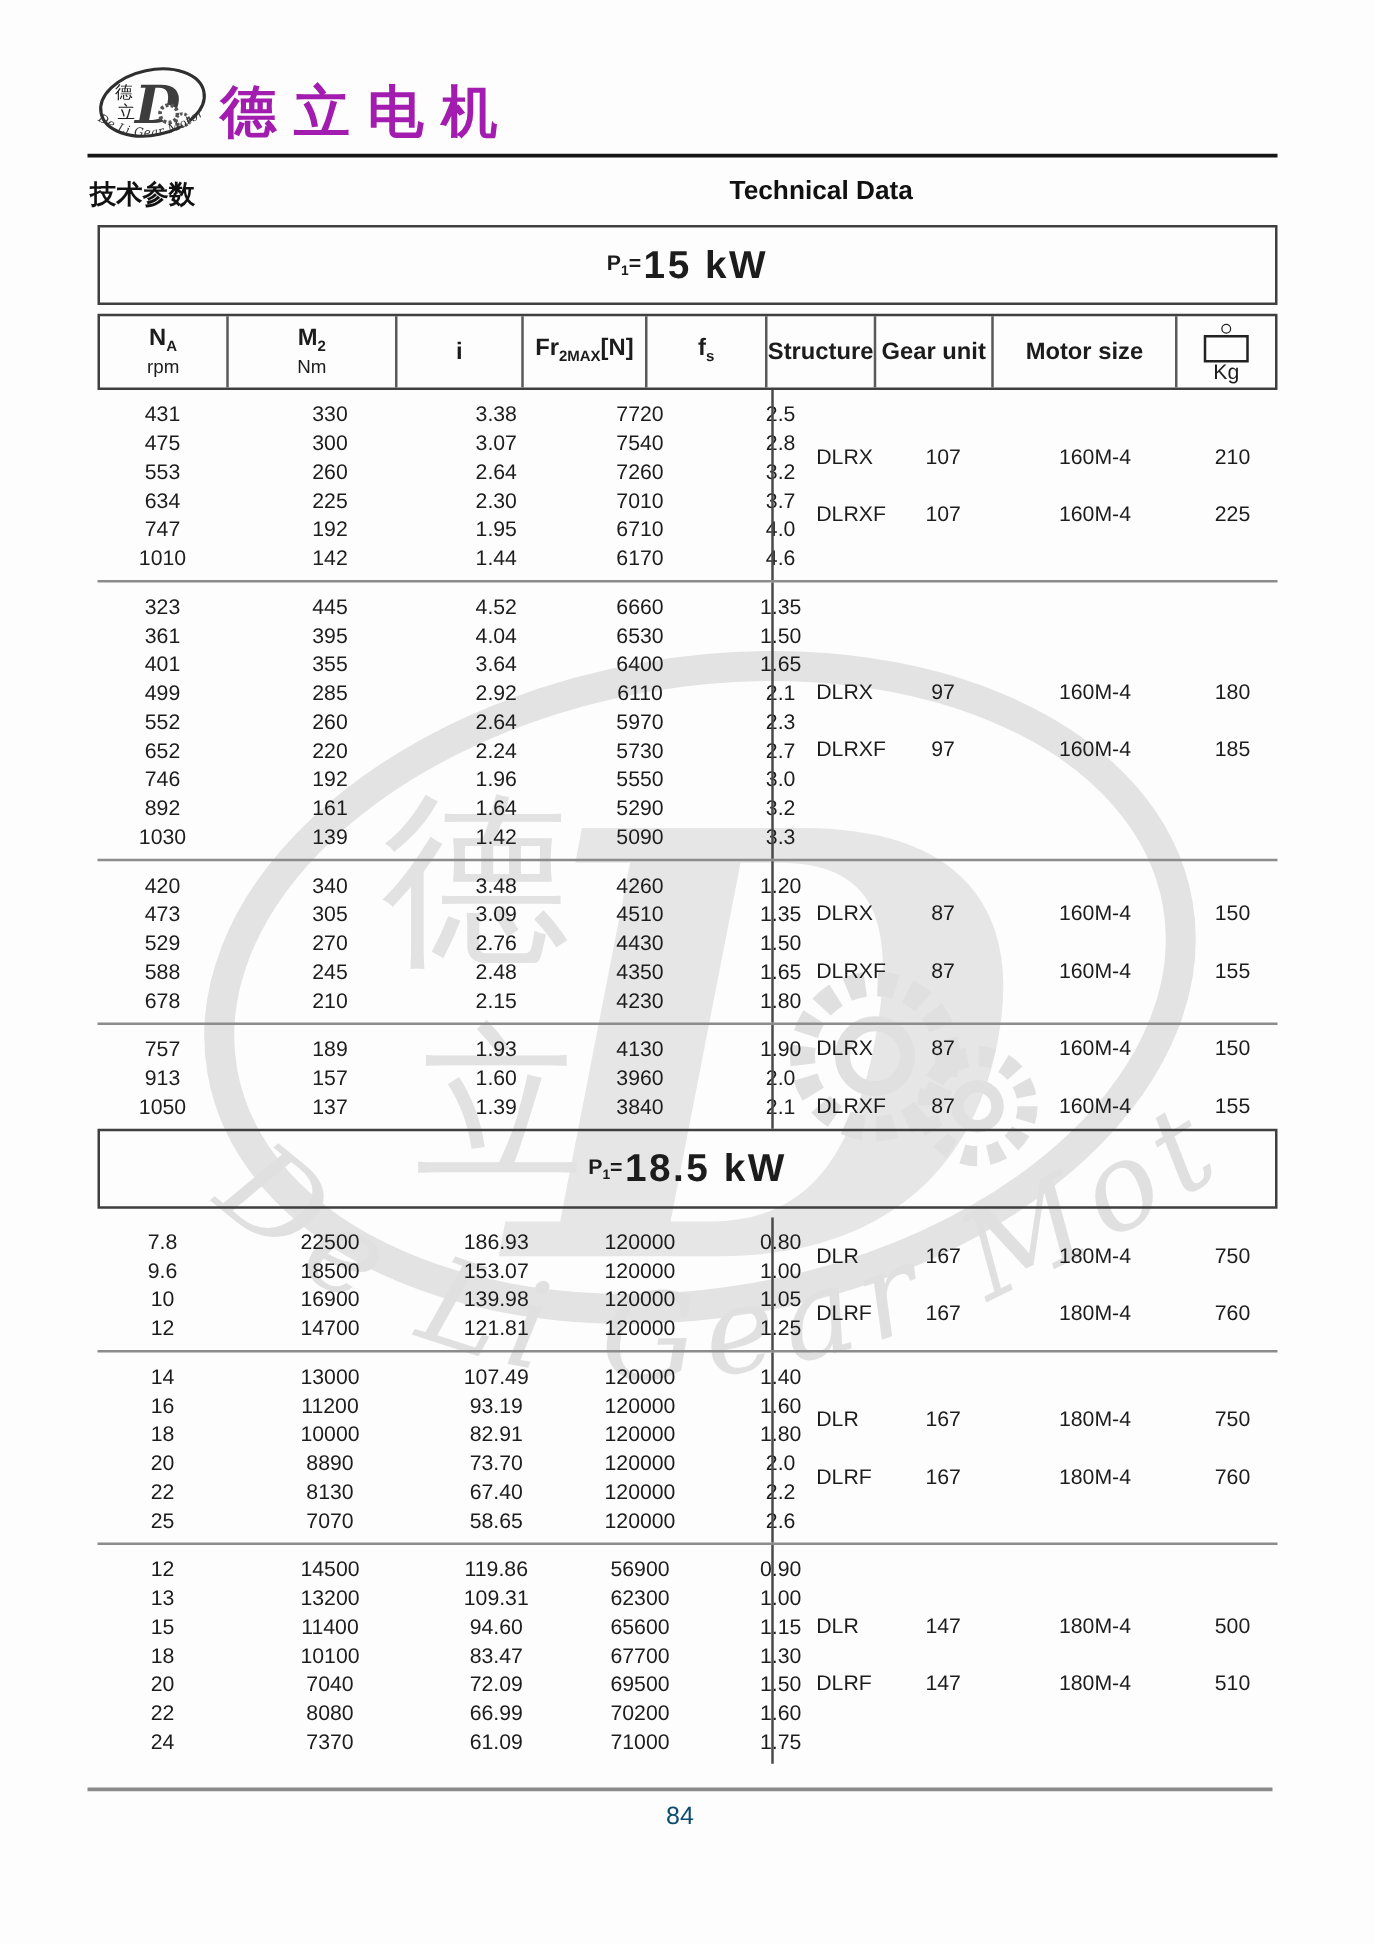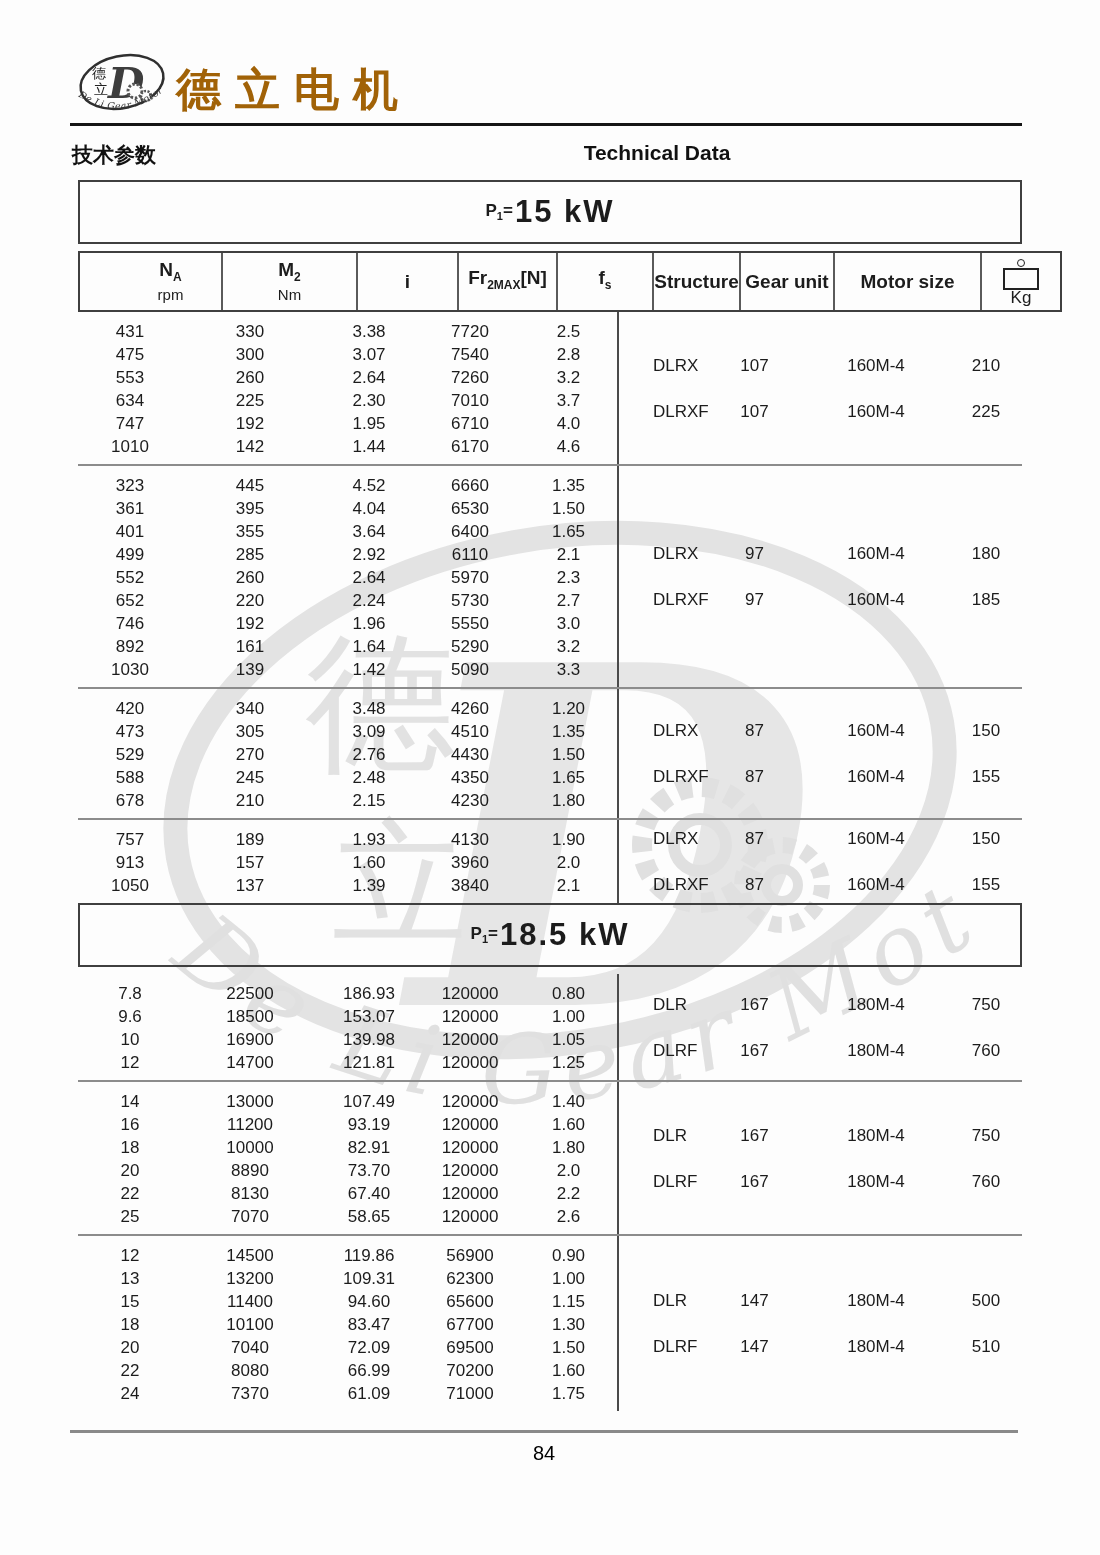--- a/index.html
+++ b/index.html
@@ -8,67 +8,66 @@
     font-family:"Liberation Sans", sans-serif; color:#1c1c1c; overflow:hidden;
   }
   
   .watermark { position:absolute; left:60px; top:460px; z-index:0; }
   
   .fg { position:absolute; inset:0; z-index:1; }
   
   .logo { position:absolute; left:72px; top:50px; }
   .brand-title {
     position:absolute; left:176px; top:60px; font-family:"DejaVu Serif", serif;
-    font-size:45px; font-weight:bold; letter-spacing:14px; color:#a16207;
+    font-size:45px; font-weight:bold; letter-spacing:14px; color:#a21caf;
   }
   .top-rule { position:absolute; left:70px; top:123px; width:952px; height:3px; background:#151515; }
   .subhead-cn { position:absolute; left:72px; top:141px; font-size:21px; font-weight:bold; color:#111; }
   .subhead-en { position:absolute; left:587px; top:141px; transform:translateX(-50%); font-size:21px; font-weight:bold; color:#111; margin-left:70px; }
   
   .table-area { position:absolute; left:78px; top:180px; width:944px; }
   .power-box {
     width:944px; box-sizing:border-box; border:2px solid #3f3f3f; height:64px;
     display:flex; align-items:center; justify-content:center; margin-bottom:7px;
   }
   .power-p { font-size:17px; font-weight:bold; letter-spacing:0; }
   .power-p sub { font-size:11px; font-weight:bold; }
   .power-value { font-size:31px; font-weight:bold; letter-spacing:2px; margin-left:2px; }
   .colhead {
     width:940px; border:2px solid #3f3f3f; height:57px; display:grid;
     grid-template-columns:103px 135px 101px 99px 96px 87px 94px 147px 78px;
-    padding-left:40px;
   }
   .hcell {
     display:flex; flex-direction:column; align-items:center; justify-content:center;
     border-right:2px solid #5a5a5a; overflow:hidden;
   }
   .hcell:last-child { border-right:none;text-align:center; }
   .h-main { font-size:19px; font-weight:bold; line-height:20px; white-space:nowrap; }
   .h-main sub { font-size:12px; font-weight:bold; }
   .h-sub { font-size:15px; line-height:16px; font-weight:normal; }
   .kg-icon { display:flex; flex-direction:column; align-items:center; margin-top:2px; }
   .kg-knob { width:6px; height:6px; border:1.5px solid #222; border-radius:50%; background:transparent; }
   .kg-body { width:32px; height:18px; border:2px solid #222; margin-top:1px; background:transparent; }
   .kg-label { font-size:17px; }
   
   .block { display:flex; width:944px; }
   .block + .block { border-top:2px solid #8c8c8c; }
   .rows { width:539px; padding:8px 0 6px 0; }
-  .data-row { display:grid; grid-template-columns:104px 136px 102px 100px 97px; line-height:23px; }
+  .data-row { display:grid; grid-template-columns:104px 136px 102px 100px 97px; line-height:23px;gap:14px; }
   .dc { text-align:center; font-size:17px; }
   .structs {
     width:405px; box-sizing:border-box; border-left:2px solid #4a4a4a;
     display:flex; flex-direction:column; justify-content:center; row-gap:23px; padding:6px 0;
   }
   .struct-row { display:grid; grid-template-columns:88px 95px 148px 72px; line-height:23px; }
   .sc { text-align:center; font-size:17px; }
   .sc.s-name { text-align:left; padding-left:34px; }
   
   .footer-rule { position:absolute; left:70px; top:1430px; width:948px; height:3px; background:#8a8a8a; }
-  .page-number { position:absolute; left:70px; top:1442px; width:948px; text-align:center; font-size:20px; color:#000000; }
+  .page-number { position:absolute; left:70px; top:1442px; width:948px; text-align:center; font-size:20px; color:#0c4a6e; }
 </style>
 </head>
 <body>
 
 <div class="page">
 
   <svg class="watermark" width="980" height="730" viewBox="0 0 980 730">
     <g transform="rotate(-10 500 330)">
       <ellipse cx="500" cy="330" rx="388" ry="252" fill="none" stroke="#e3e3e3" stroke-width="24"></ellipse>
     </g>

